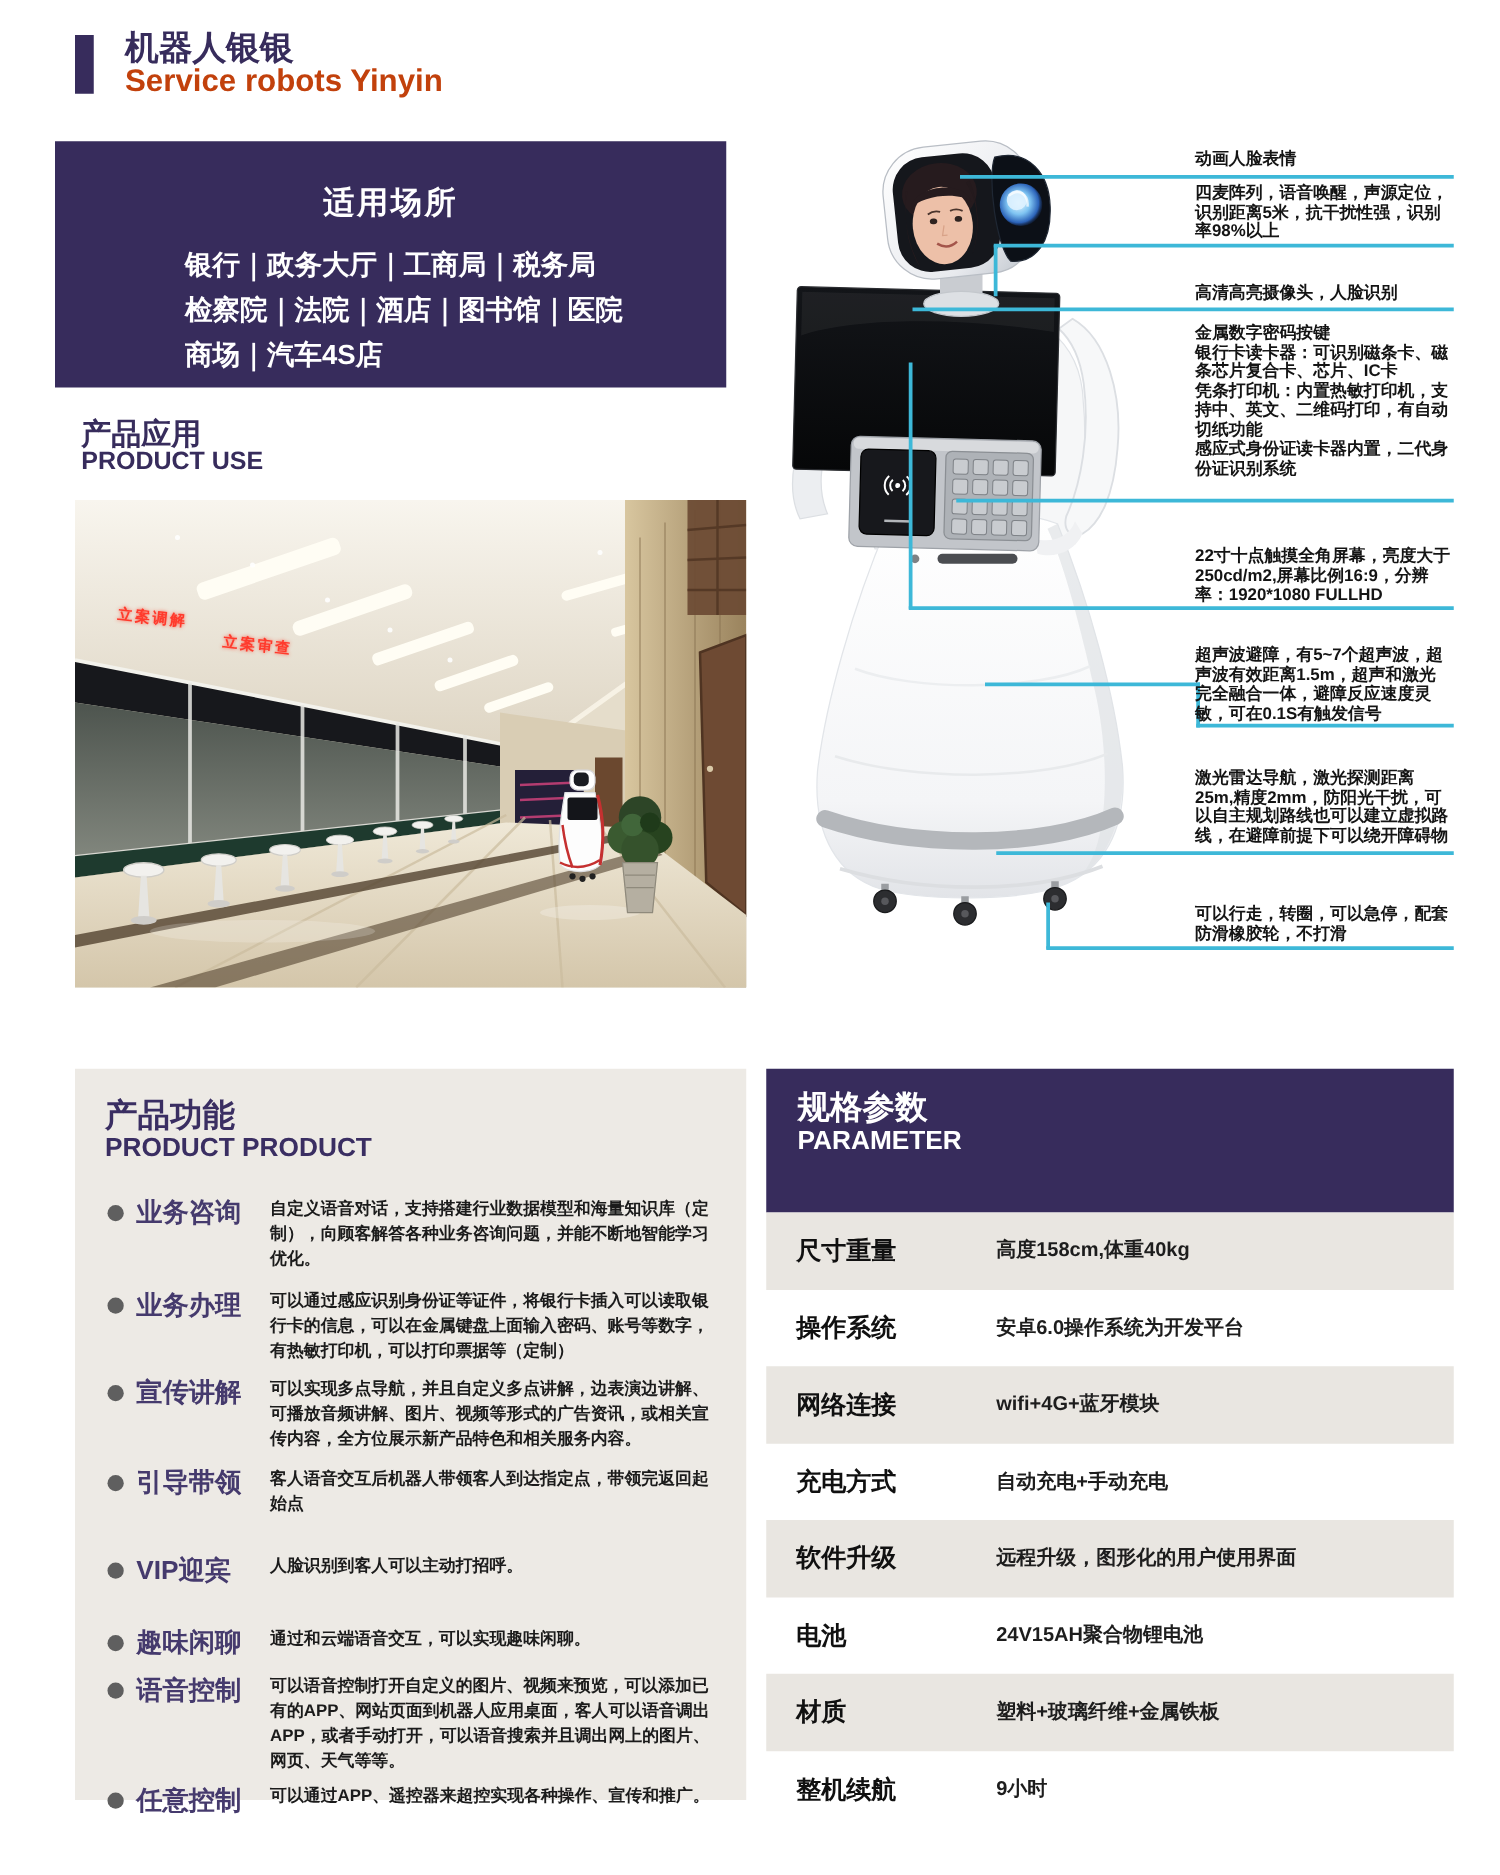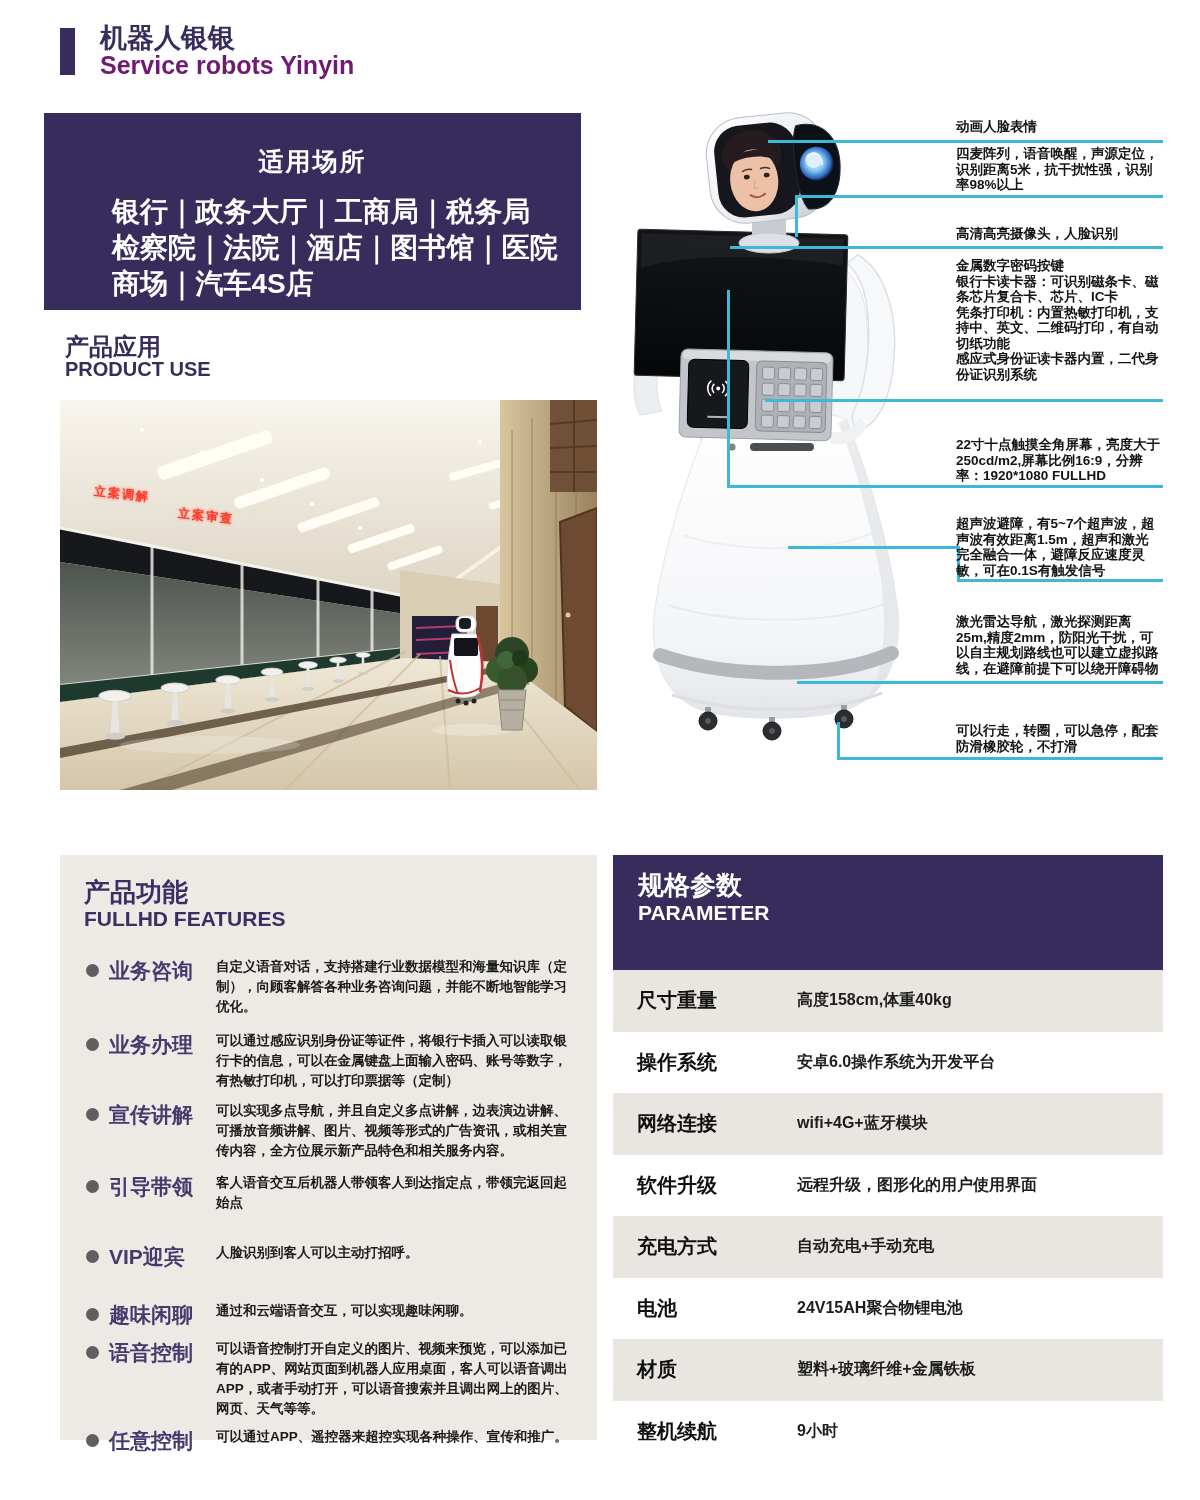--- a/index.html
+++ b/index.html
@@ -3,26 +3,26 @@
 <meta charset="utf-8">
 <style>
   html,body{margin:0;padding:0;background:#fff;}
   .page{position:relative;width:1200px;height:1500px;background:#ffffff;overflow:hidden;
         font-family:"Liberation Sans","DejaVu Sans",sans-serif;color:#1a1a1a;}
   .abs{position:absolute;}
 
   
   .brand-bar{left:60px;top:28px;width:15px;height:47px;background:#372C5C;}
   .title-zh{left:100px;top:24px;font-size:27px;font-weight:bold;color:#372C5C;line-height:28px;}
-  .title-en{left:100px;top:52px;font-size:25px;font-weight:600;color:#701a75;line-height:27px;}
+  .title-en{left:100px;top:52px;font-size:25px;font-weight:600;color:#c2410c;line-height:27px;}
 
   
   .scenario-box{left:44px;top:113px;width:537px;height:197px;background:#372C5C;color:#fff;}
   .scenario-title{display:block;text-align:center;margin-top:32px;font-size:25px;font-weight:bold;letter-spacing:2px;}
-  .scenario-lines{margin:16px 0 0 68px;font-size:28px;font-weight:600;line-height:36px;}
+  .scenario-lines{margin:16px 0 0 104px;font-size:22px;font-weight:600;line-height:36px;}
 
   
   .pu-zh{left:65px;top:331px;font-size:24px;font-weight:bold;color:#372C5C;}
   .pu-en{left:65px;top:358px;font-size:20px;font-weight:700;color:#372C5C;}
   .photo{left:60px;top:400px;width:537px;height:390px;background:#d8cfbd;}
   .photo svg{display:block;}
   .led{position:absolute;color:#ff3a2c;font-weight:bold;font-size:12px;letter-spacing:2px;
        text-shadow:0 0 3px rgba(255,60,40,.8);transform:rotate(6deg);}
 
   
@@ -381,21 +381,21 @@
 银行卡读卡器：可识别磁条卡、磁条芯片复合卡、芯片、IC卡
 凭条打印机：内置热敏打印机，支持中、英文、二维码打印，有自动切纸功能
 感应式身份证读卡器内置，二代身份证识别系统</div>
   <div class="abs ann" style="top:437px;">22寸十点触摸全角屏幕，亮度大于250cd/m2,屏幕比例16:9，分辨率：1920*1080 FULLHD</div>
   <div class="abs ann" style="top:516px;">超声波避障，有5~7个超声波，超声波有效距离1.5m，超声和激光完全融合一体，避障反应速度灵敏，可在0.1S有触发信号</div>
   <div class="abs ann" style="top:614px;">激光雷达导航，激光探测距离25m,精度2mm，防阳光干扰，可以自主规划路线也可以建立虚拟路线，在避障前提下可以绕开障碍物</div>
   <div class="abs ann" style="top:723px;">可以行走，转圈，可以急停，配套防滑橡胶轮，不打滑</div>
 
   <div class="abs features-panel">
     <div class="fp-zh">产品功能</div>
-    <div class="fp-en">FULLHD FEATURES</div>
+    <div class="fp-en">PRODUCT PRODUCT</div>
     <div class="feature-list">
       <div class="frow" style="margin-bottom:14px;">
         <span class="bullet"></span>
         <span class="flabel">业务咨询</span>
         <span class="fdesc">自定义语音对话，支持搭建行业数据模型和海量知识库（定制），向顾客解答各种业务咨询问题，并能不断地智能学习优化。</span>
       </div>
       <div class="frow" style="margin-bottom:10px;">
         <span class="bullet"></span>
         <span class="flabel">业务办理</span>
         <span class="fdesc">可以通过感应识别身份证等证件，将银行卡插入可以读取银行卡的信息，可以在金属键盘上面输入密码、账号等数字，有热敏打印机，可以打印票据等（定制）</span>
@@ -445,28 +445,28 @@
       </div>
       <div class="prow">
         <span class="plabel">操作系统</span>
         <span class="pvalue">安卓6.0操作系统为开发平台</span>
       </div>
       <div class="prow">
         <span class="plabel">网络连接</span>
         <span class="pvalue">wifi+4G+蓝牙模块</span>
       </div>
       <div class="prow">
+        <span class="plabel">充电方式</span>
+        <span class="pvalue">自动充电+手动充电</span>
+      </div>
+      <div class="prow">
         <span class="plabel">软件升级</span>
         <span class="pvalue">远程升级，图形化的用户使用界面</span>
       </div>
       <div class="prow">
-        <span class="plabel">充电方式</span>
-        <span class="pvalue">自动充电+手动充电</span>
-      </div>
-      <div class="prow">
         <span class="plabel">电池</span>
         <span class="pvalue">24V15AH聚合物锂电池</span>
       </div>
       <div class="prow">
         <span class="plabel">材质</span>
         <span class="pvalue">塑料+玻璃纤维+金属铁板</span>
       </div>
       <div class="prow">
         <span class="plabel">整机续航</span>
         <span class="pvalue">9小时</span>

